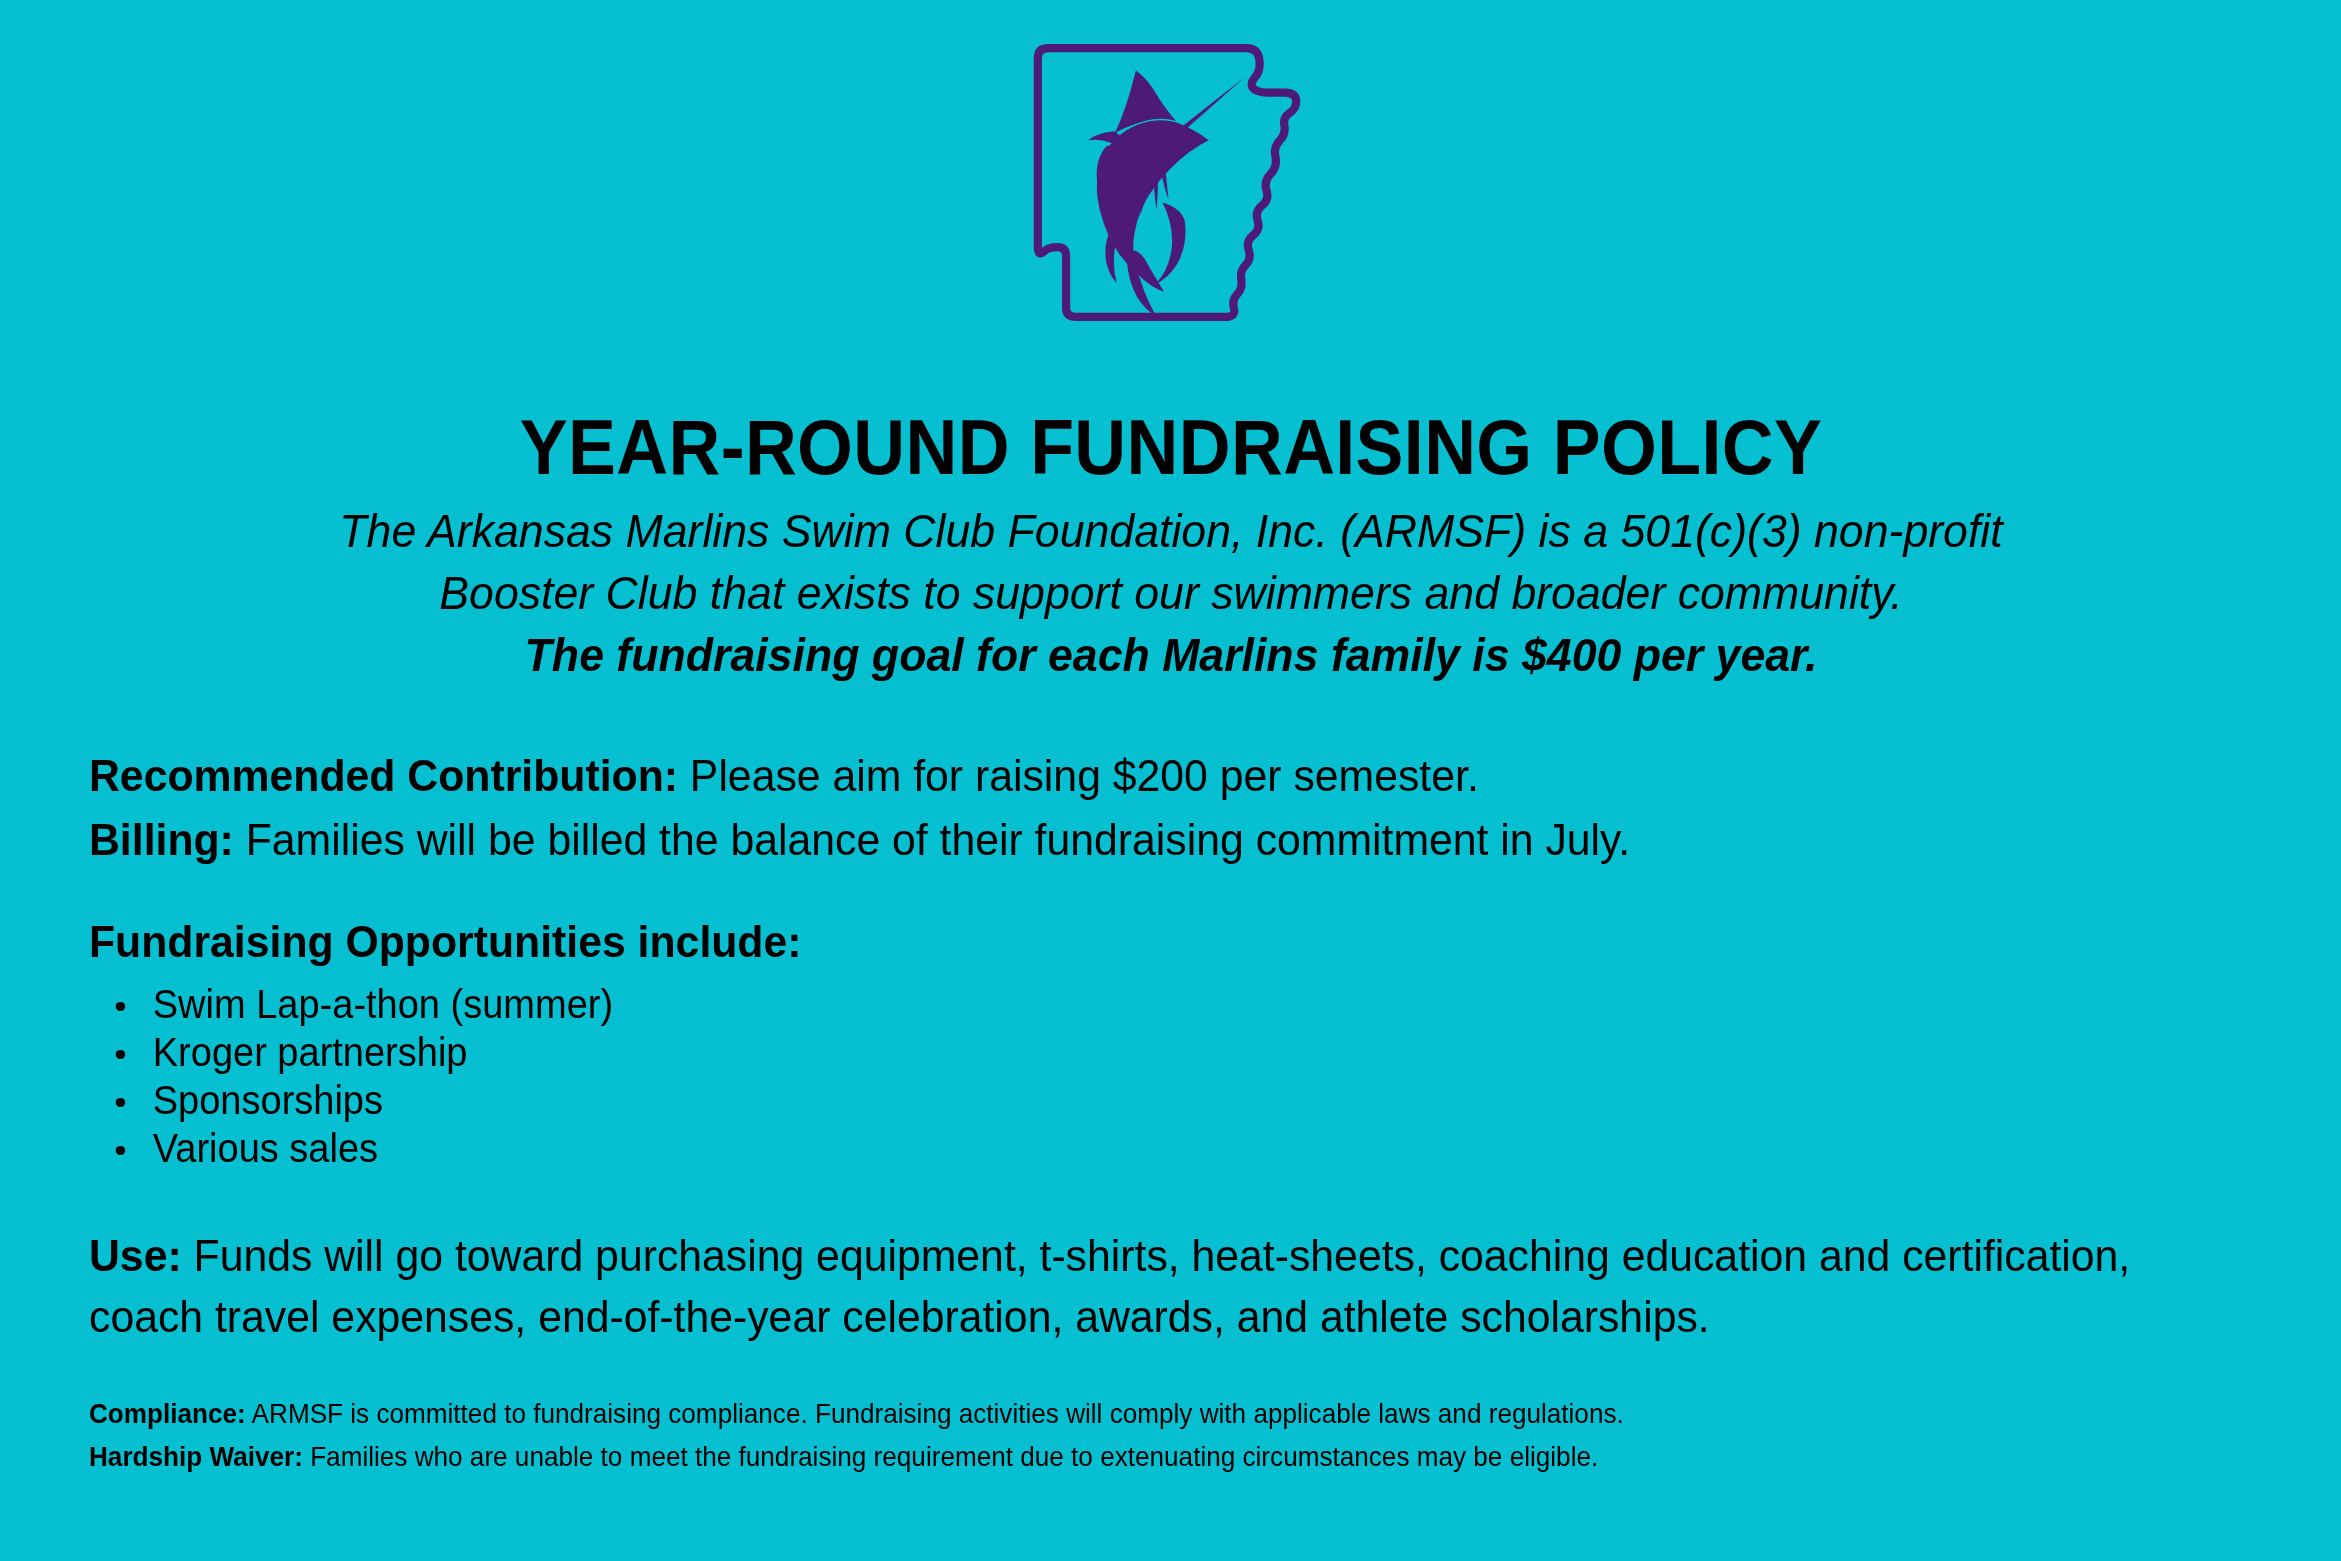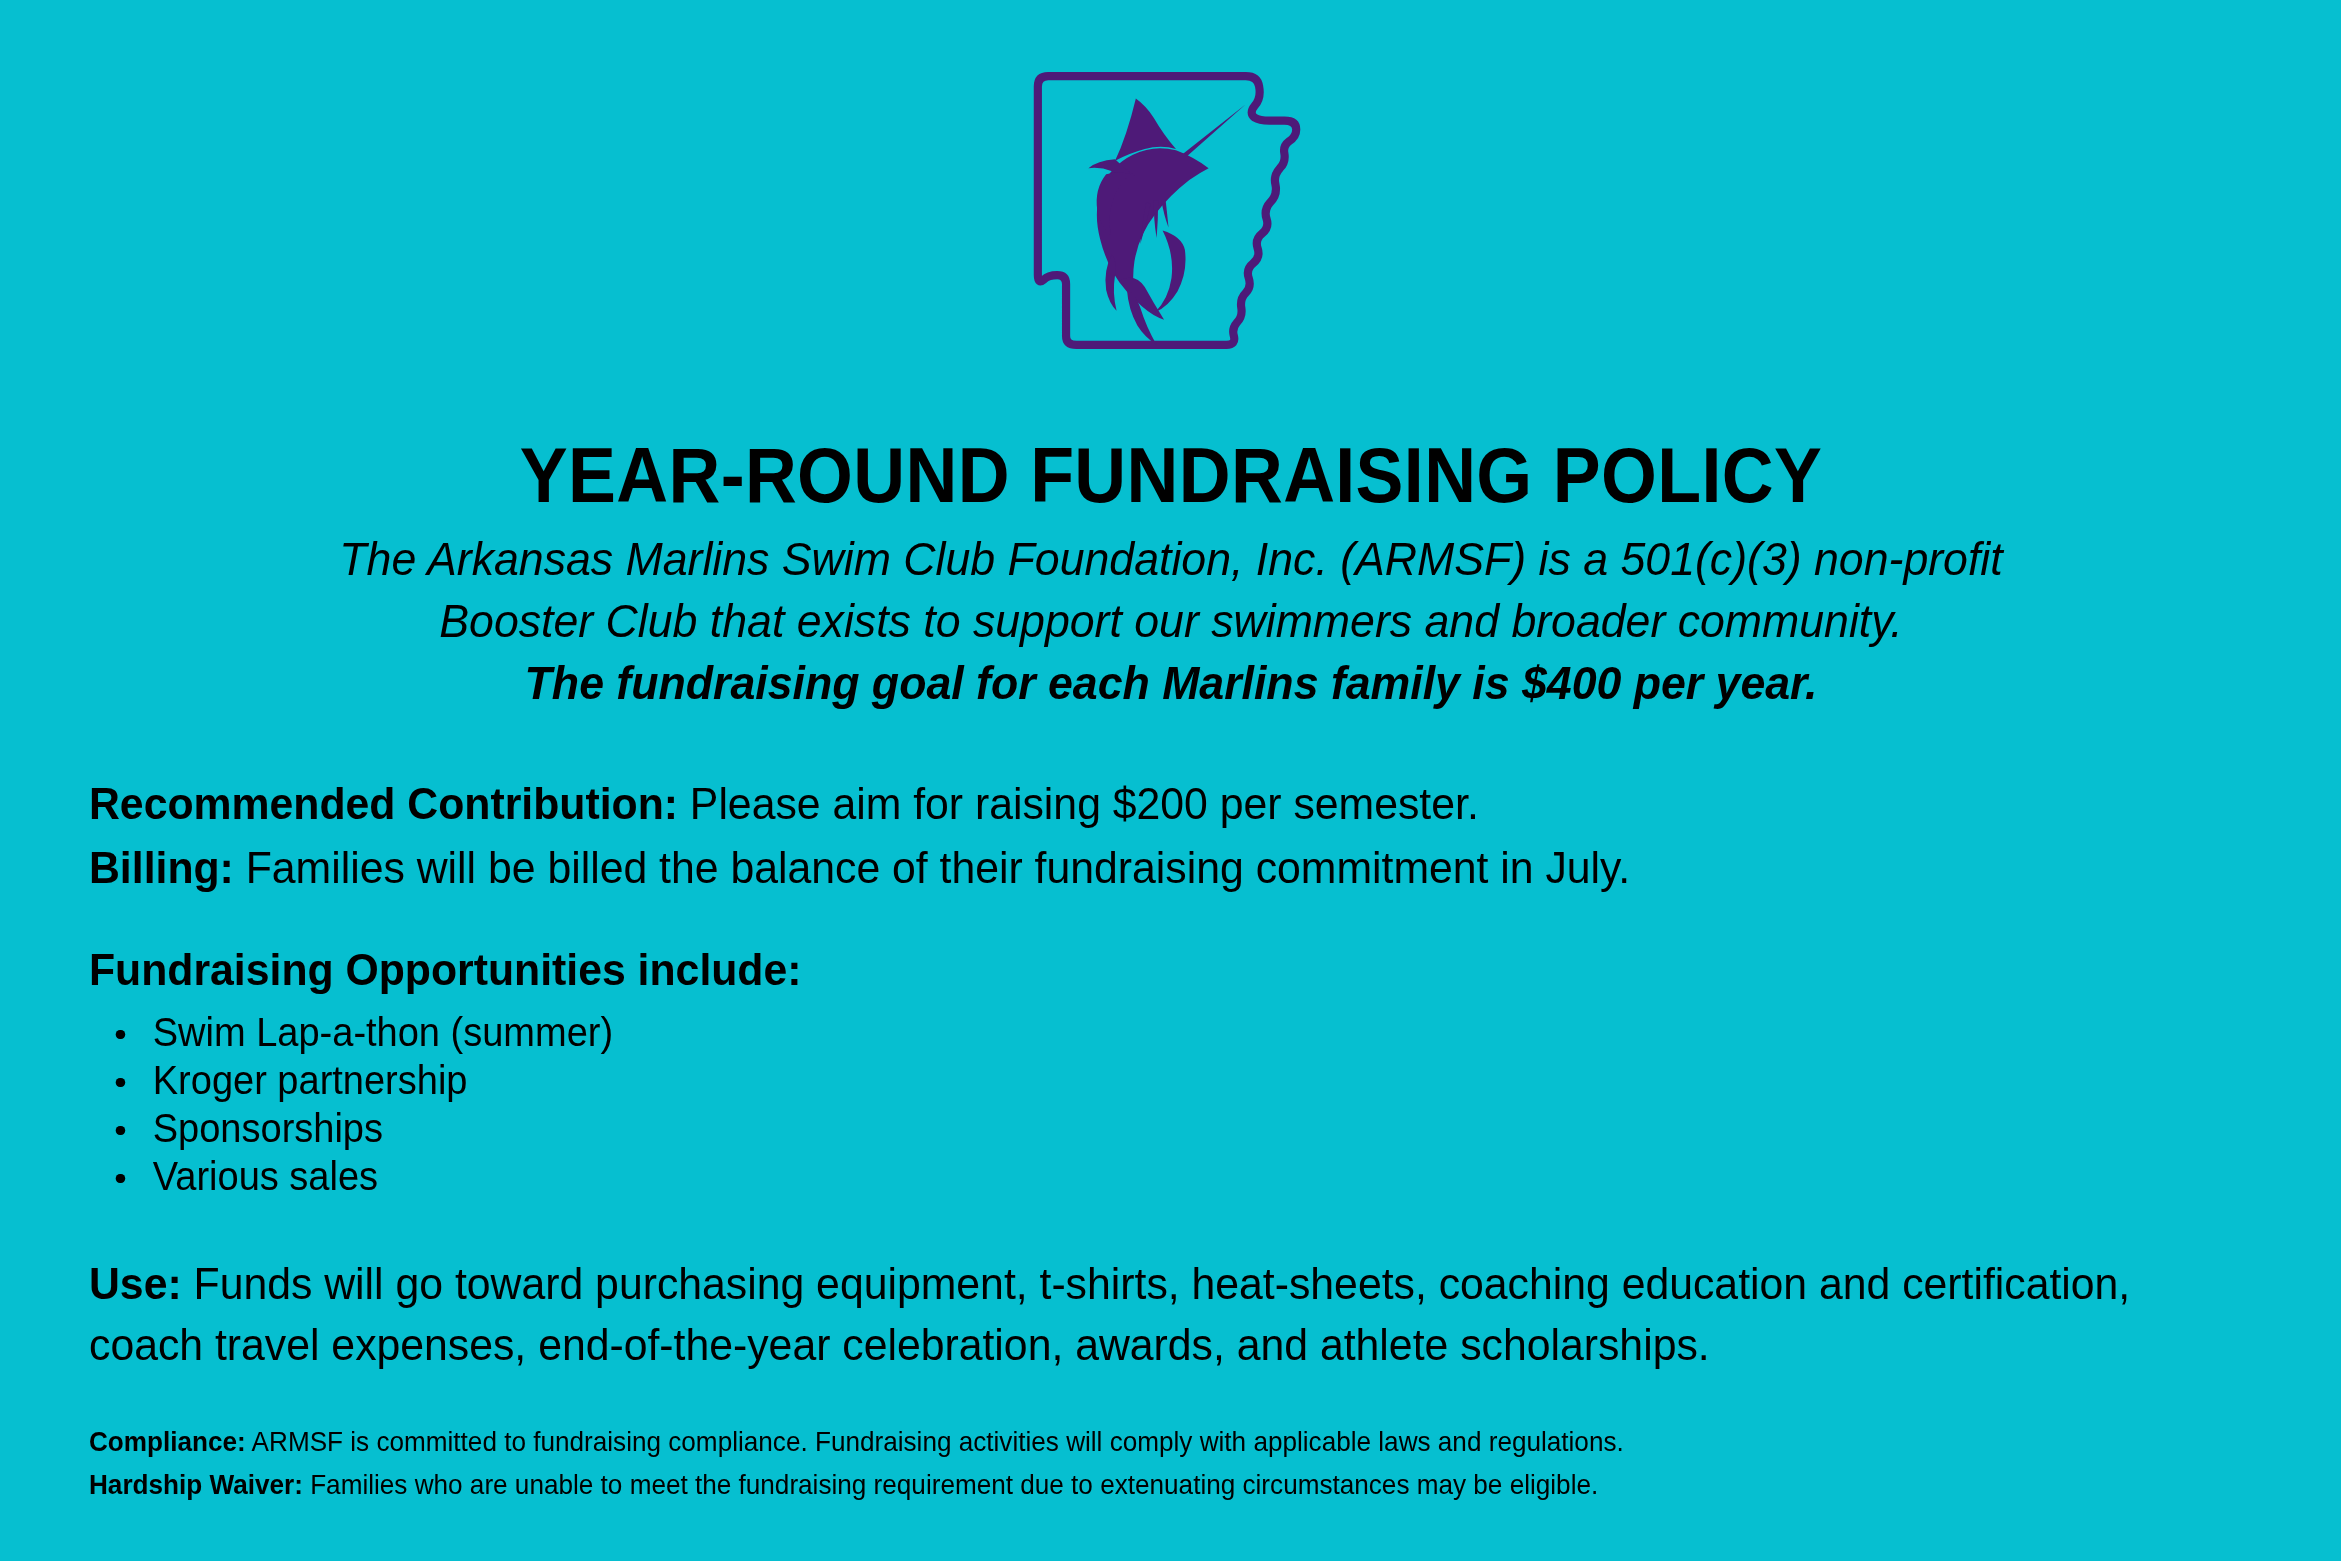--- a/index.html
+++ b/index.html
@@ -13,21 +13,20 @@
     font-family: "Liberation Sans", sans-serif;
     color: #000000;
     overflow: hidden;
   }
 
   .poster {
     position: relative;
     width: 2342px;
     height: 1353px;
     box-sizing: border-box;
-    margin-top: 28px;
   }
 
   
   .logo-wrap {
     position: absolute;
     top: 39px;
     left: 0;
     width: 2342px;
     display: flex;
     justify-content: center;

